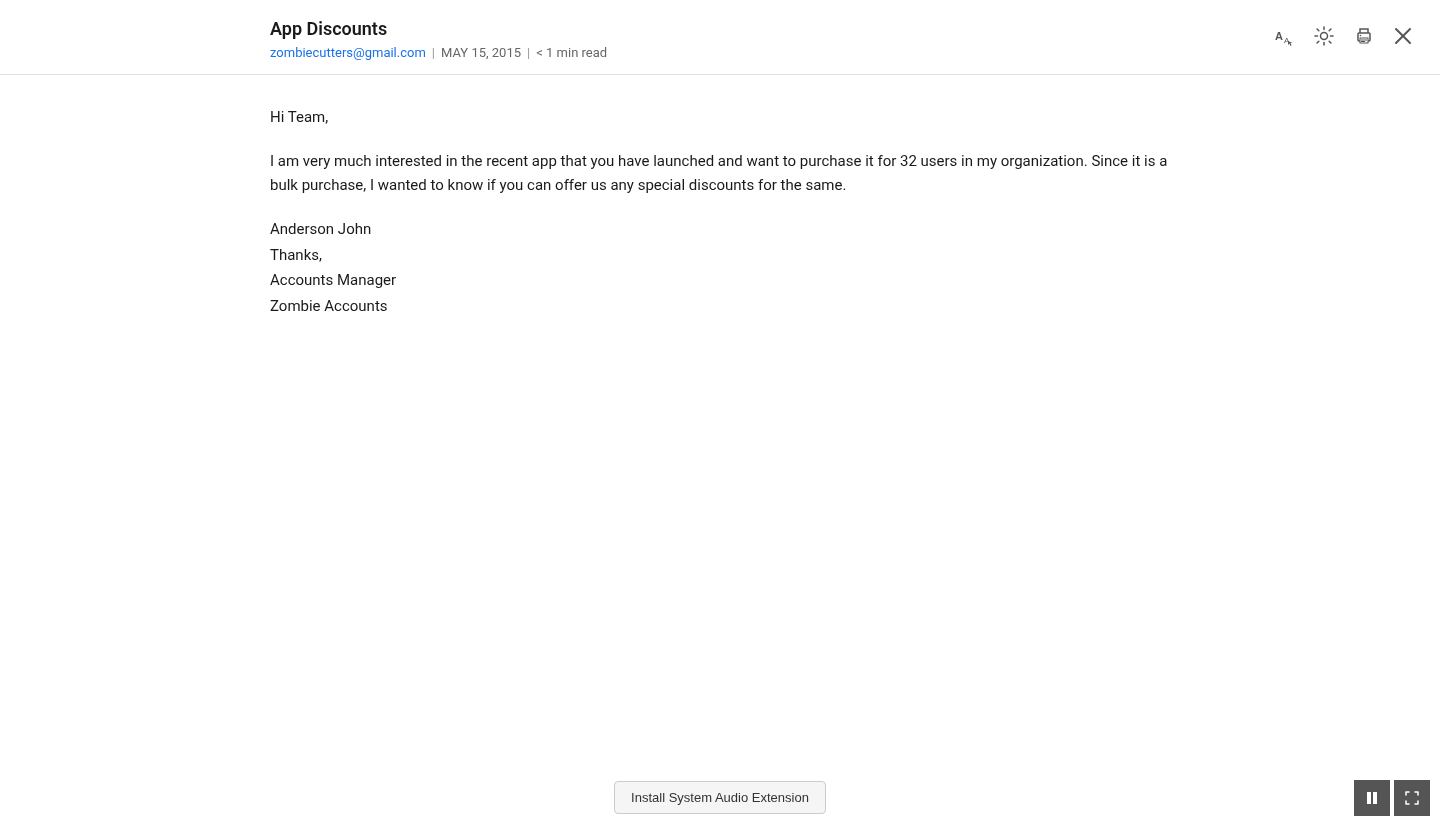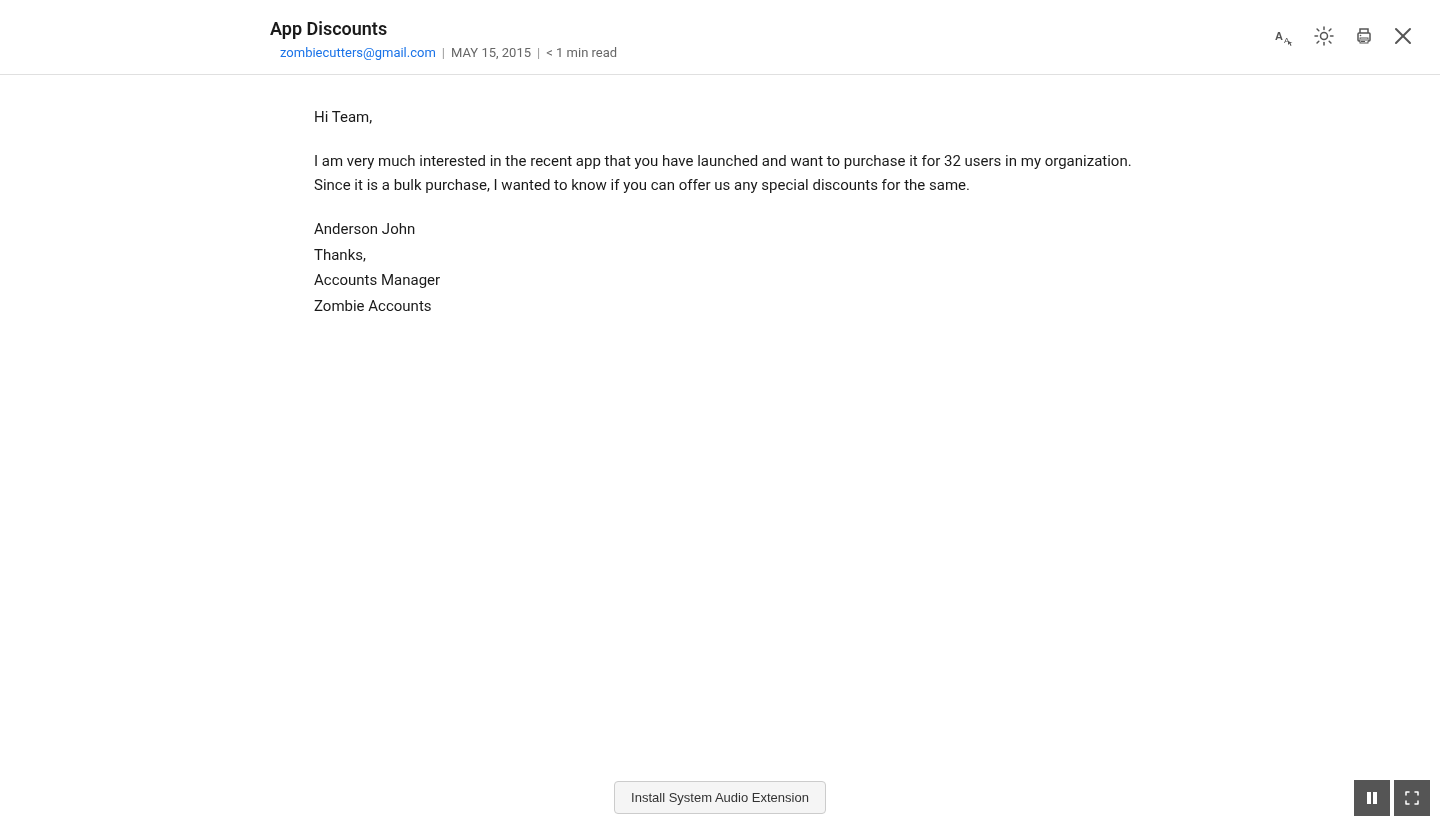--- a/index.html
+++ b/index.html
@@ -45,21 +45,20 @@
       font-weight: 600;
       color: #1a1a1a;
     }
 
     .email-meta {
       display: flex;
       align-items: center;
       gap: 6px;
       font-size: 13px;
       color: #666;
-      margin-left: 10px;
     }
 
     .email-meta a {
       color: #1a73e8;
       text-decoration: none;
     }
 
     .email-meta .separator {
       color: #999;
     }
@@ -80,21 +79,20 @@
       display: flex;
       align-items: center;
       justify-content: center;
       border-radius: 4px;
     }
 
     .email-body {
       flex: 1;
       padding: 30px 270px 30px 270px;
       overflow-y: auto;
-      margin-left: 44px;
     }
 
     .email-body p {
       font-size: 15px;
       line-height: 1.6;
       color: #1a1a1a;
       margin-bottom: 20px;
     }
 
     .email-signature {

